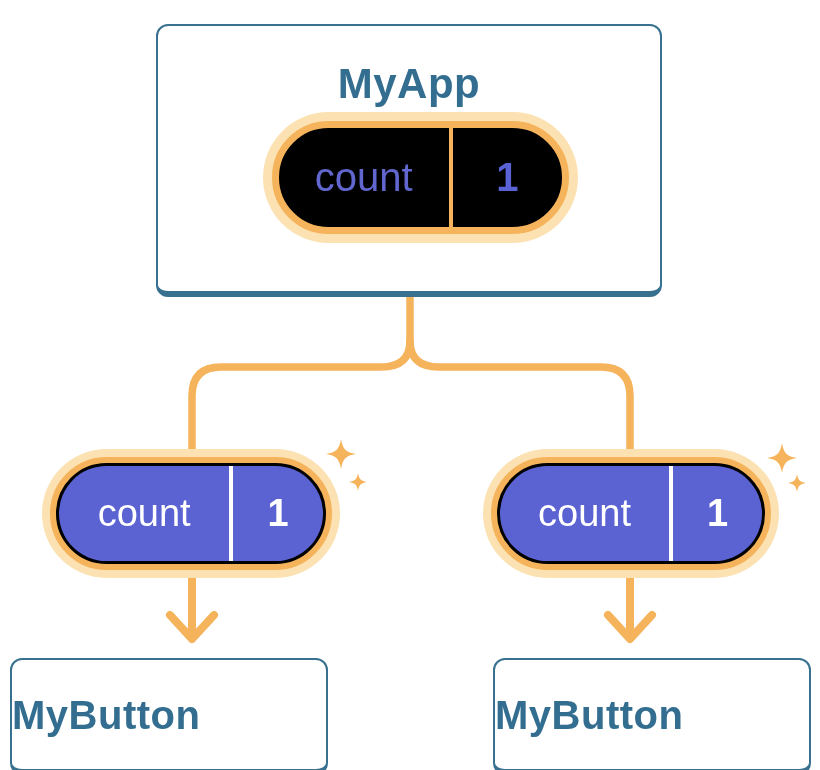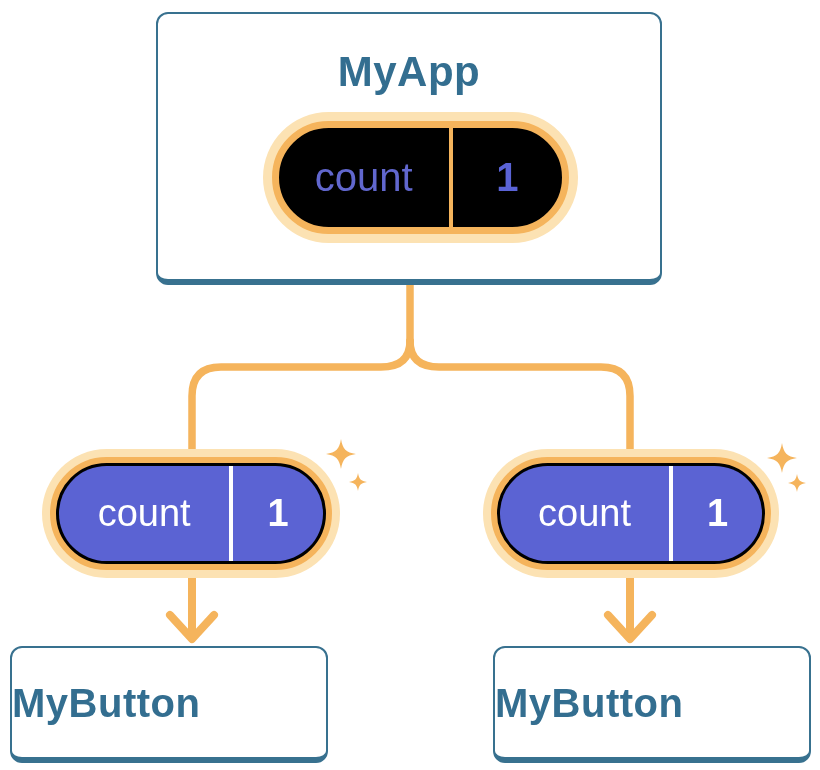--- a/index.html
+++ b/index.html
@@ -17,20 +17,21 @@
     z-index: 1;
   }
   .card {
     position: absolute;
     background: #ffffff;
     border: 2.5px solid #38718F;
     border-bottom-width: 6px;
     border-radius: 12px;
     box-sizing: border-box;
     z-index: 2;
+    margin-top: 12px;
   }
   .card-title {
     text-align: center;
     color: #336E90;
     font-size: 42px;
     font-weight: 600;
     letter-spacing: 0.5px;
   }
   .root-card { left: 156px; top: 12px; width: 506px; height: 273px; }
   .root-card .card-title { margin-top: 34px; }

